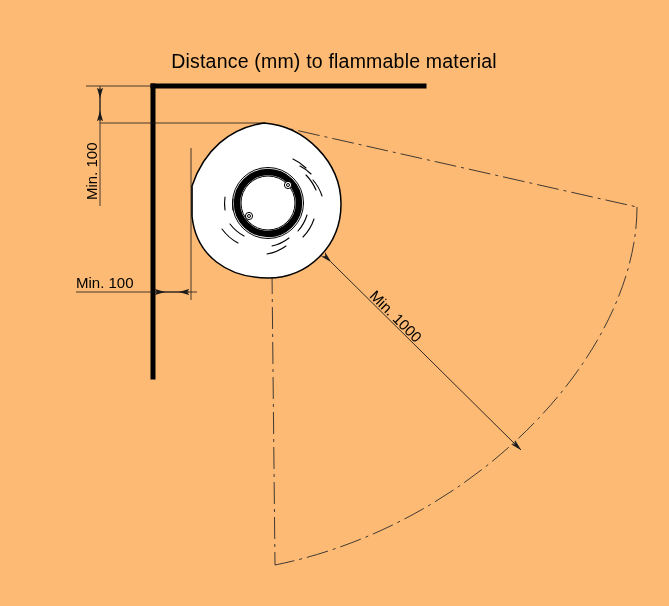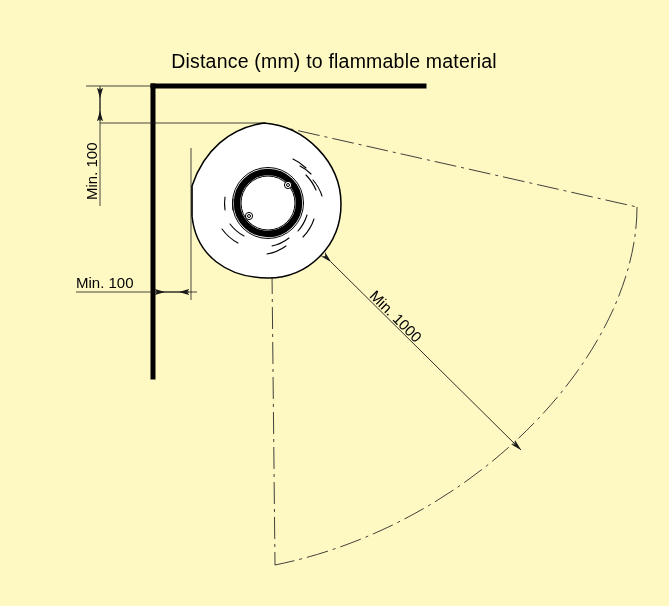--- a/index.html
+++ b/index.html
@@ -10,21 +10,21 @@
   body {
     width: 669px;
     height: 606px;
     overflow: hidden;
     font-family: "Liberation Sans", sans-serif;
   }
   #drawing-root {
     position: relative;
     width: 669px;
     height: 606px;
-    background: #fef9c3;
+    background: #fdba74;
   }
   #drawing-svg {
     position: absolute;
     top: 0;
     left: 0;
     width: 669px;
     height: 606px;
     display: block;
   }
   .dwg-title {

